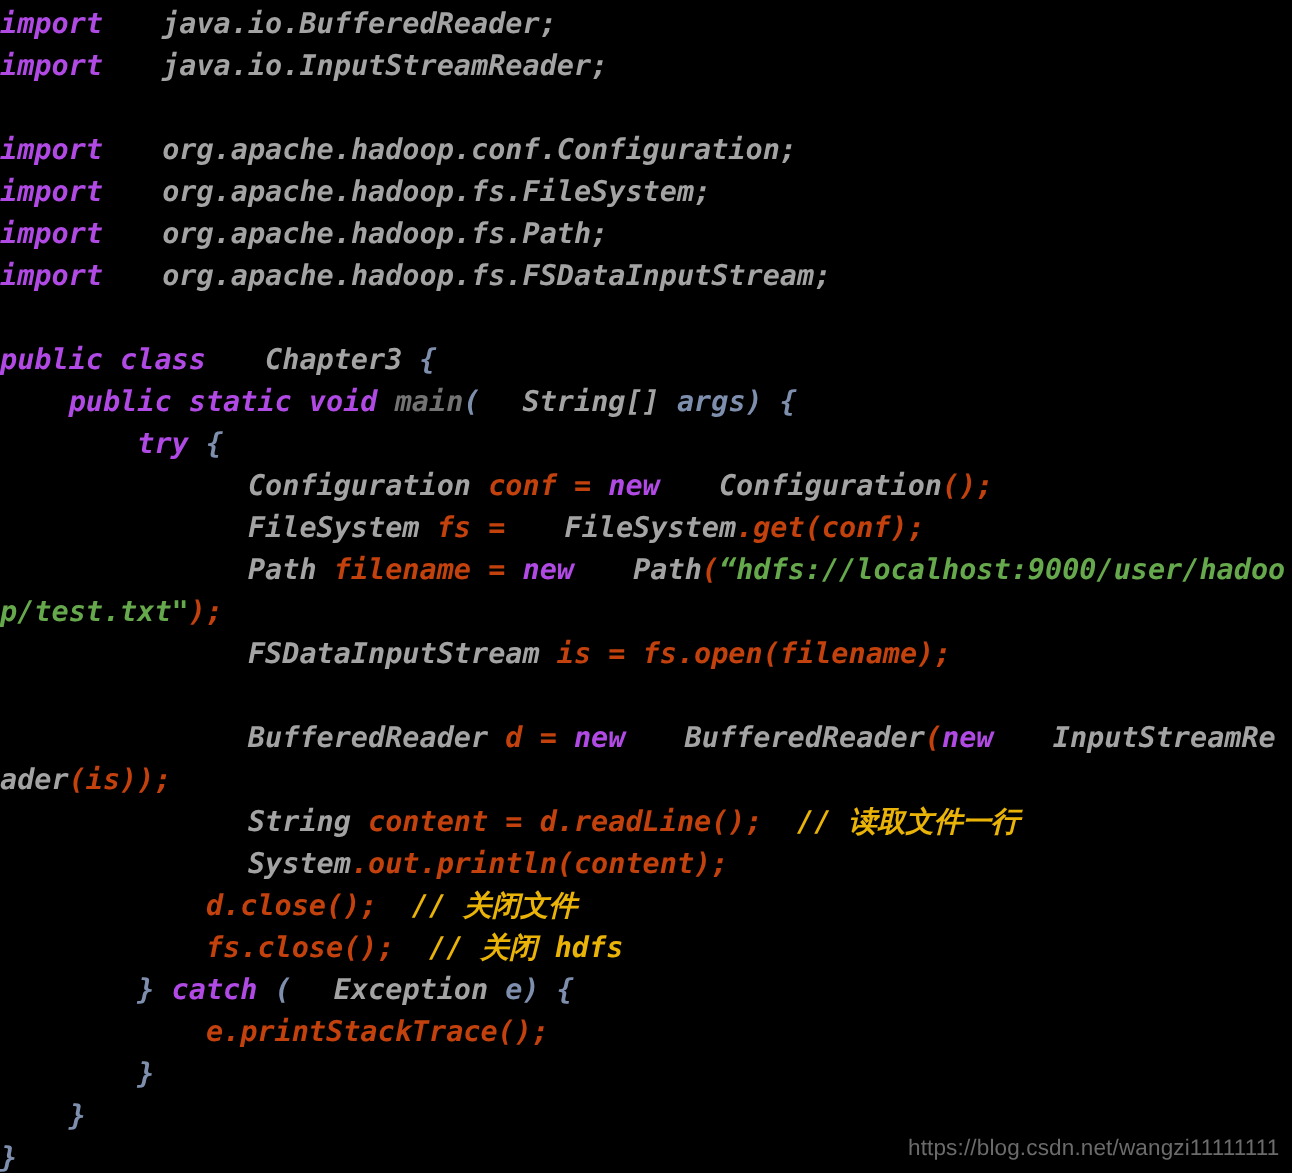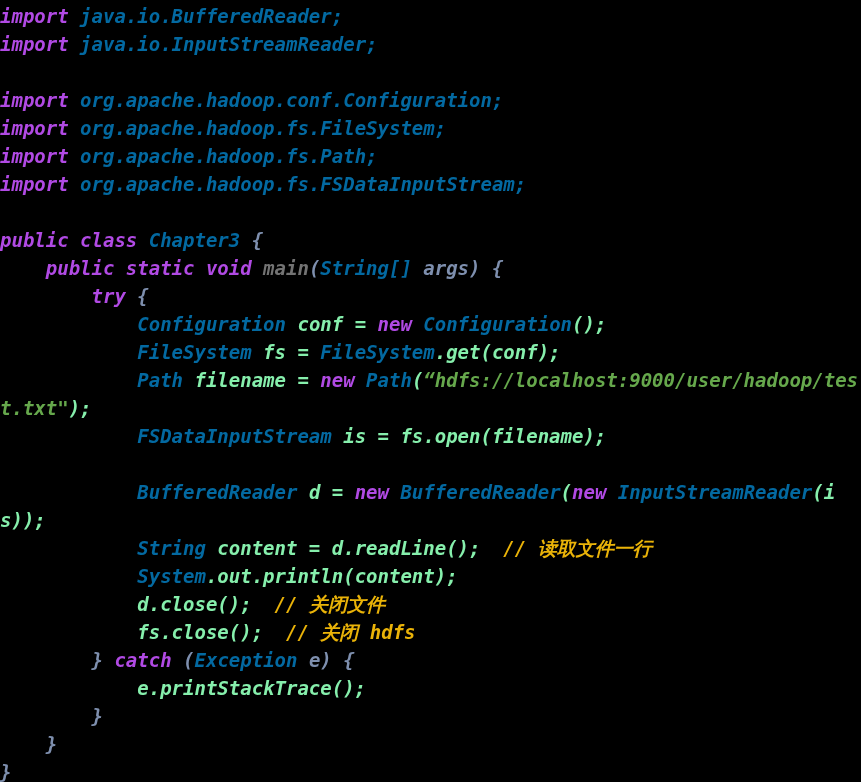--- a/index.html
+++ b/index.html
@@ -38,22 +38,22 @@
     display: block;
     min-height: 28px;
     white-space: pre-wrap;
     word-break: break-all;
   }
   .ln.blank {
     height: 28px;
   }
   
   .t-kw   { color: #b14ae4; }
-  .t-type { color: #0369a1; }
-  .t-var  { color: #86efac; }
+  .t-type { color: #a3a3a3; margin-left: 28px; }
+  .t-var  { color: #c2410c; }
   .t-fn   { color: #737373; }
   .t-str  { color: #66a84c; }
   .t-cmt  { color: #eab308; }
   .t-pun  { color: #7e8fae; }
 
   #watermark {
     position: absolute;
     right: 8px;
     bottom: 7px;
     font-family: "Liberation Sans", "DejaVu Sans", sans-serif;
@@ -66,14 +66,15 @@
     white-space: nowrap;
   }
 </style>
 </head>
 <body>
 
 <div id="code-surface">
 
   <div class="code-block" id="code-block"><span class="ln"><span class="t-kw">import</span><span class="t-pun"> </span><span class="t-type">java.io.BufferedReader;</span></span><span class="ln"><span class="t-kw">import</span><span class="t-pun"> </span><span class="t-type">java.io.InputStreamReader;</span></span><span class="ln blank">&nbsp;</span><span class="ln"><span class="t-kw">import</span><span class="t-pun"> </span><span class="t-type">org.apache.hadoop.conf.Configuration;</span></span><span class="ln"><span class="t-kw">import</span><span class="t-pun"> </span><span class="t-type">org.apache.hadoop.fs.FileSystem;</span></span><span class="ln"><span class="t-kw">import</span><span class="t-pun"> </span><span class="t-type">org.apache.hadoop.fs.Path;</span></span><span class="ln"><span class="t-kw">import</span><span class="t-pun"> </span><span class="t-type">org.apache.hadoop.fs.FSDataInputStream;</span></span><span class="ln blank">&nbsp;</span><span class="ln"><span class="t-kw">public class </span><span class="t-type">Chapter3</span><span class="t-pun"> {</span></span><span class="ln"><span class="t-pun">    </span><span class="t-kw">public static void </span><span class="t-fn">main</span><span class="t-pun">(</span><span class="t-type">String[]</span><span class="t-pun"> args) {</span></span><span class="ln"><span class="t-pun">        </span><span class="t-kw">try</span><span class="t-pun"> {</span></span><span class="ln"><span class="t-pun">            </span><span class="t-type">Configuration</span><span class="t-var"> conf = </span><span class="t-kw">new</span><span class="t-pun"> </span><span class="t-type">Configuration</span><span class="t-var">();</span></span><span class="ln"><span class="t-pun">            </span><span class="t-type">FileSystem</span><span class="t-var"> fs = </span><span class="t-type">FileSystem</span><span class="t-var">.get(conf);</span></span><span class="ln"><span class="t-pun">            </span><span class="t-type">Path</span><span class="t-var"> filename = </span><span class="t-kw">new</span><span class="t-pun"> </span><span class="t-type">Path</span><span class="t-var">(</span><span class="t-str">“hdfs://localhost:9000/user/hadoop/test.txt"</span><span class="t-var">);</span></span><span class="ln"><span class="t-pun">            </span><span class="t-type">FSDataInputStream</span><span class="t-var"> is = fs.open(filename);</span></span><span class="ln blank">&nbsp;</span><span class="ln"><span class="t-pun">            </span><span class="t-type">BufferedReader</span><span class="t-var"> d = </span><span class="t-kw">new</span><span class="t-pun"> </span><span class="t-type">BufferedReader</span><span class="t-var">(</span><span class="t-kw">new</span><span class="t-pun"> </span><span class="t-type">InputStreamReader</span><span class="t-var">(is));</span></span><span class="ln"><span class="t-pun">            </span><span class="t-type">String</span><span class="t-var"> content = d.readLine();</span><span class="t-pun">  </span><span class="t-cmt">// 读取文件一行</span></span><span class="ln"><span class="t-pun">            </span><span class="t-type">System</span><span class="t-var">.out.println(content);</span></span><span class="ln"><span class="t-pun">            </span><span class="t-var">d.close();</span><span class="t-pun">  </span><span class="t-cmt">// 关闭文件</span></span><span class="ln"><span class="t-pun">            </span><span class="t-var">fs.close();</span><span class="t-pun">  </span><span class="t-cmt">// 关闭 hdfs</span></span><span class="ln"><span class="t-pun">        } </span><span class="t-kw">catch</span><span class="t-pun"> (</span><span class="t-type">Exception</span><span class="t-pun"> e) {</span></span><span class="ln"><span class="t-pun">            </span><span class="t-var">e.printStackTrace();</span></span><span class="ln"><span class="t-pun">        }</span></span><span class="ln"><span class="t-pun">    }</span></span><span class="ln"><span class="t-pun">}</span></span></div>
 
+  <div id="watermark">https://blog.csdn.net/wangzi11111111</div>
 
 </div>
 
 </body></html>

